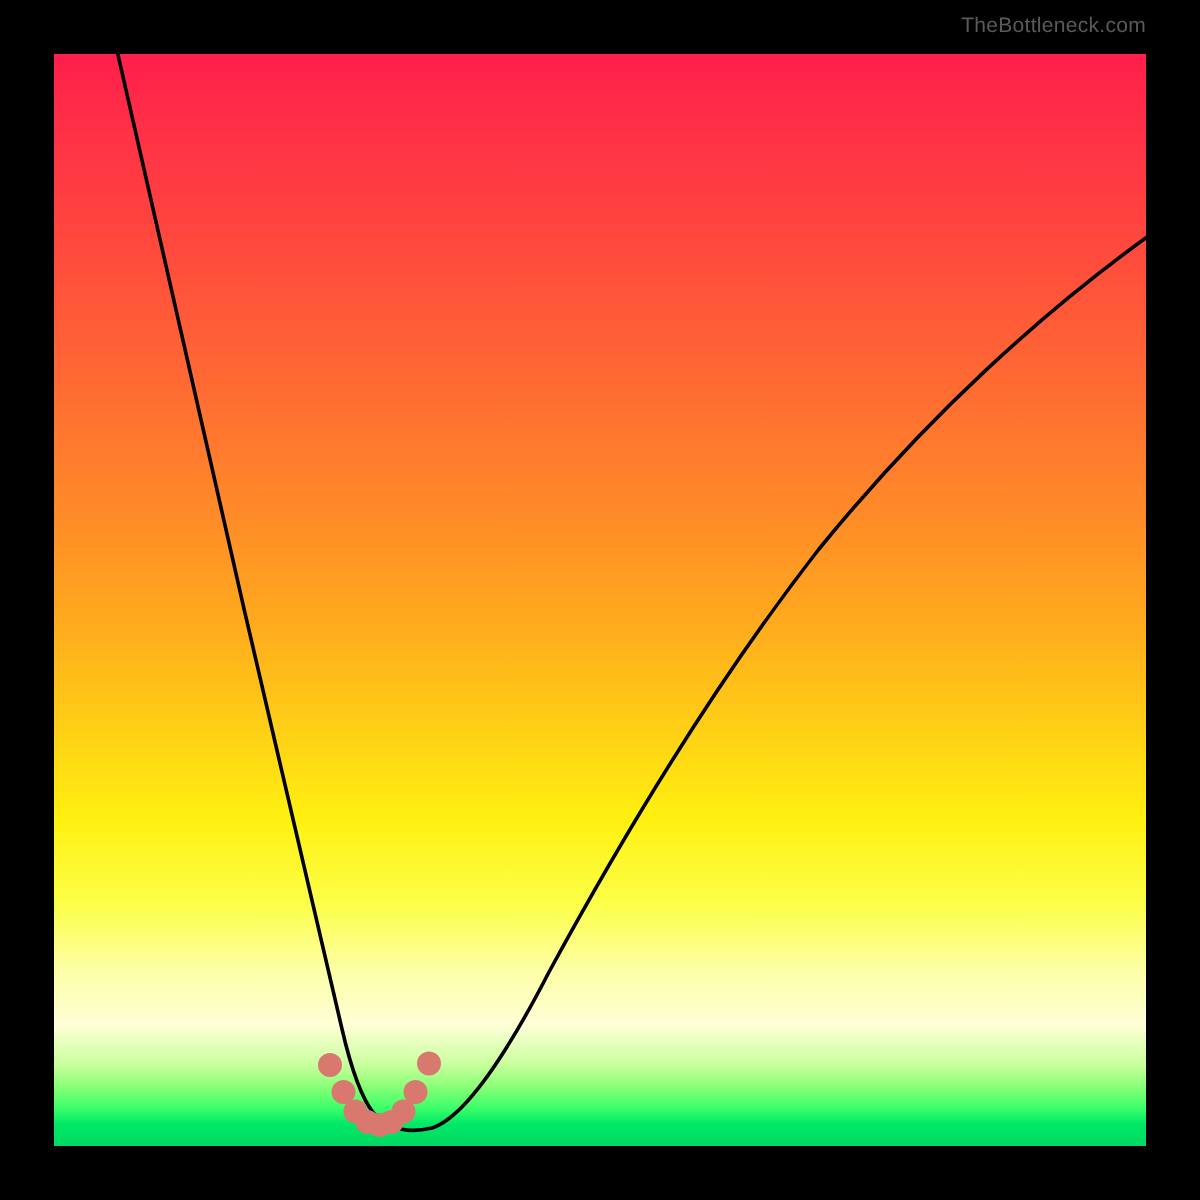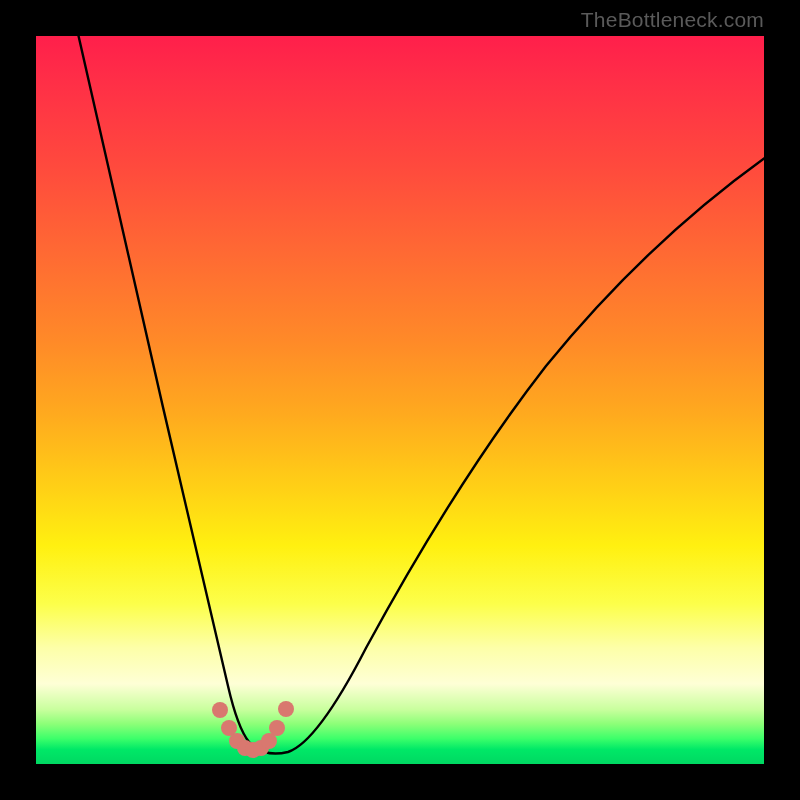--- a/index.html
+++ b/index.html
@@ -46,21 +46,21 @@
   svg.curve {
     position: absolute;
     left: 0; top: 0;
     width: 728px; height: 728px;
   }
   .watermark {
     position: absolute;
     right: 36px;
     top: 8px;
     color: #5a5a5a;
-    font-size: 21px;
+    font-size: 14px;
     letter-spacing: 0.2px;
     font-weight: 400;
     user-select: none;
   }
 </style>
 </head>
 <body>
 
 <div class="frame">
   <div class="plot">

